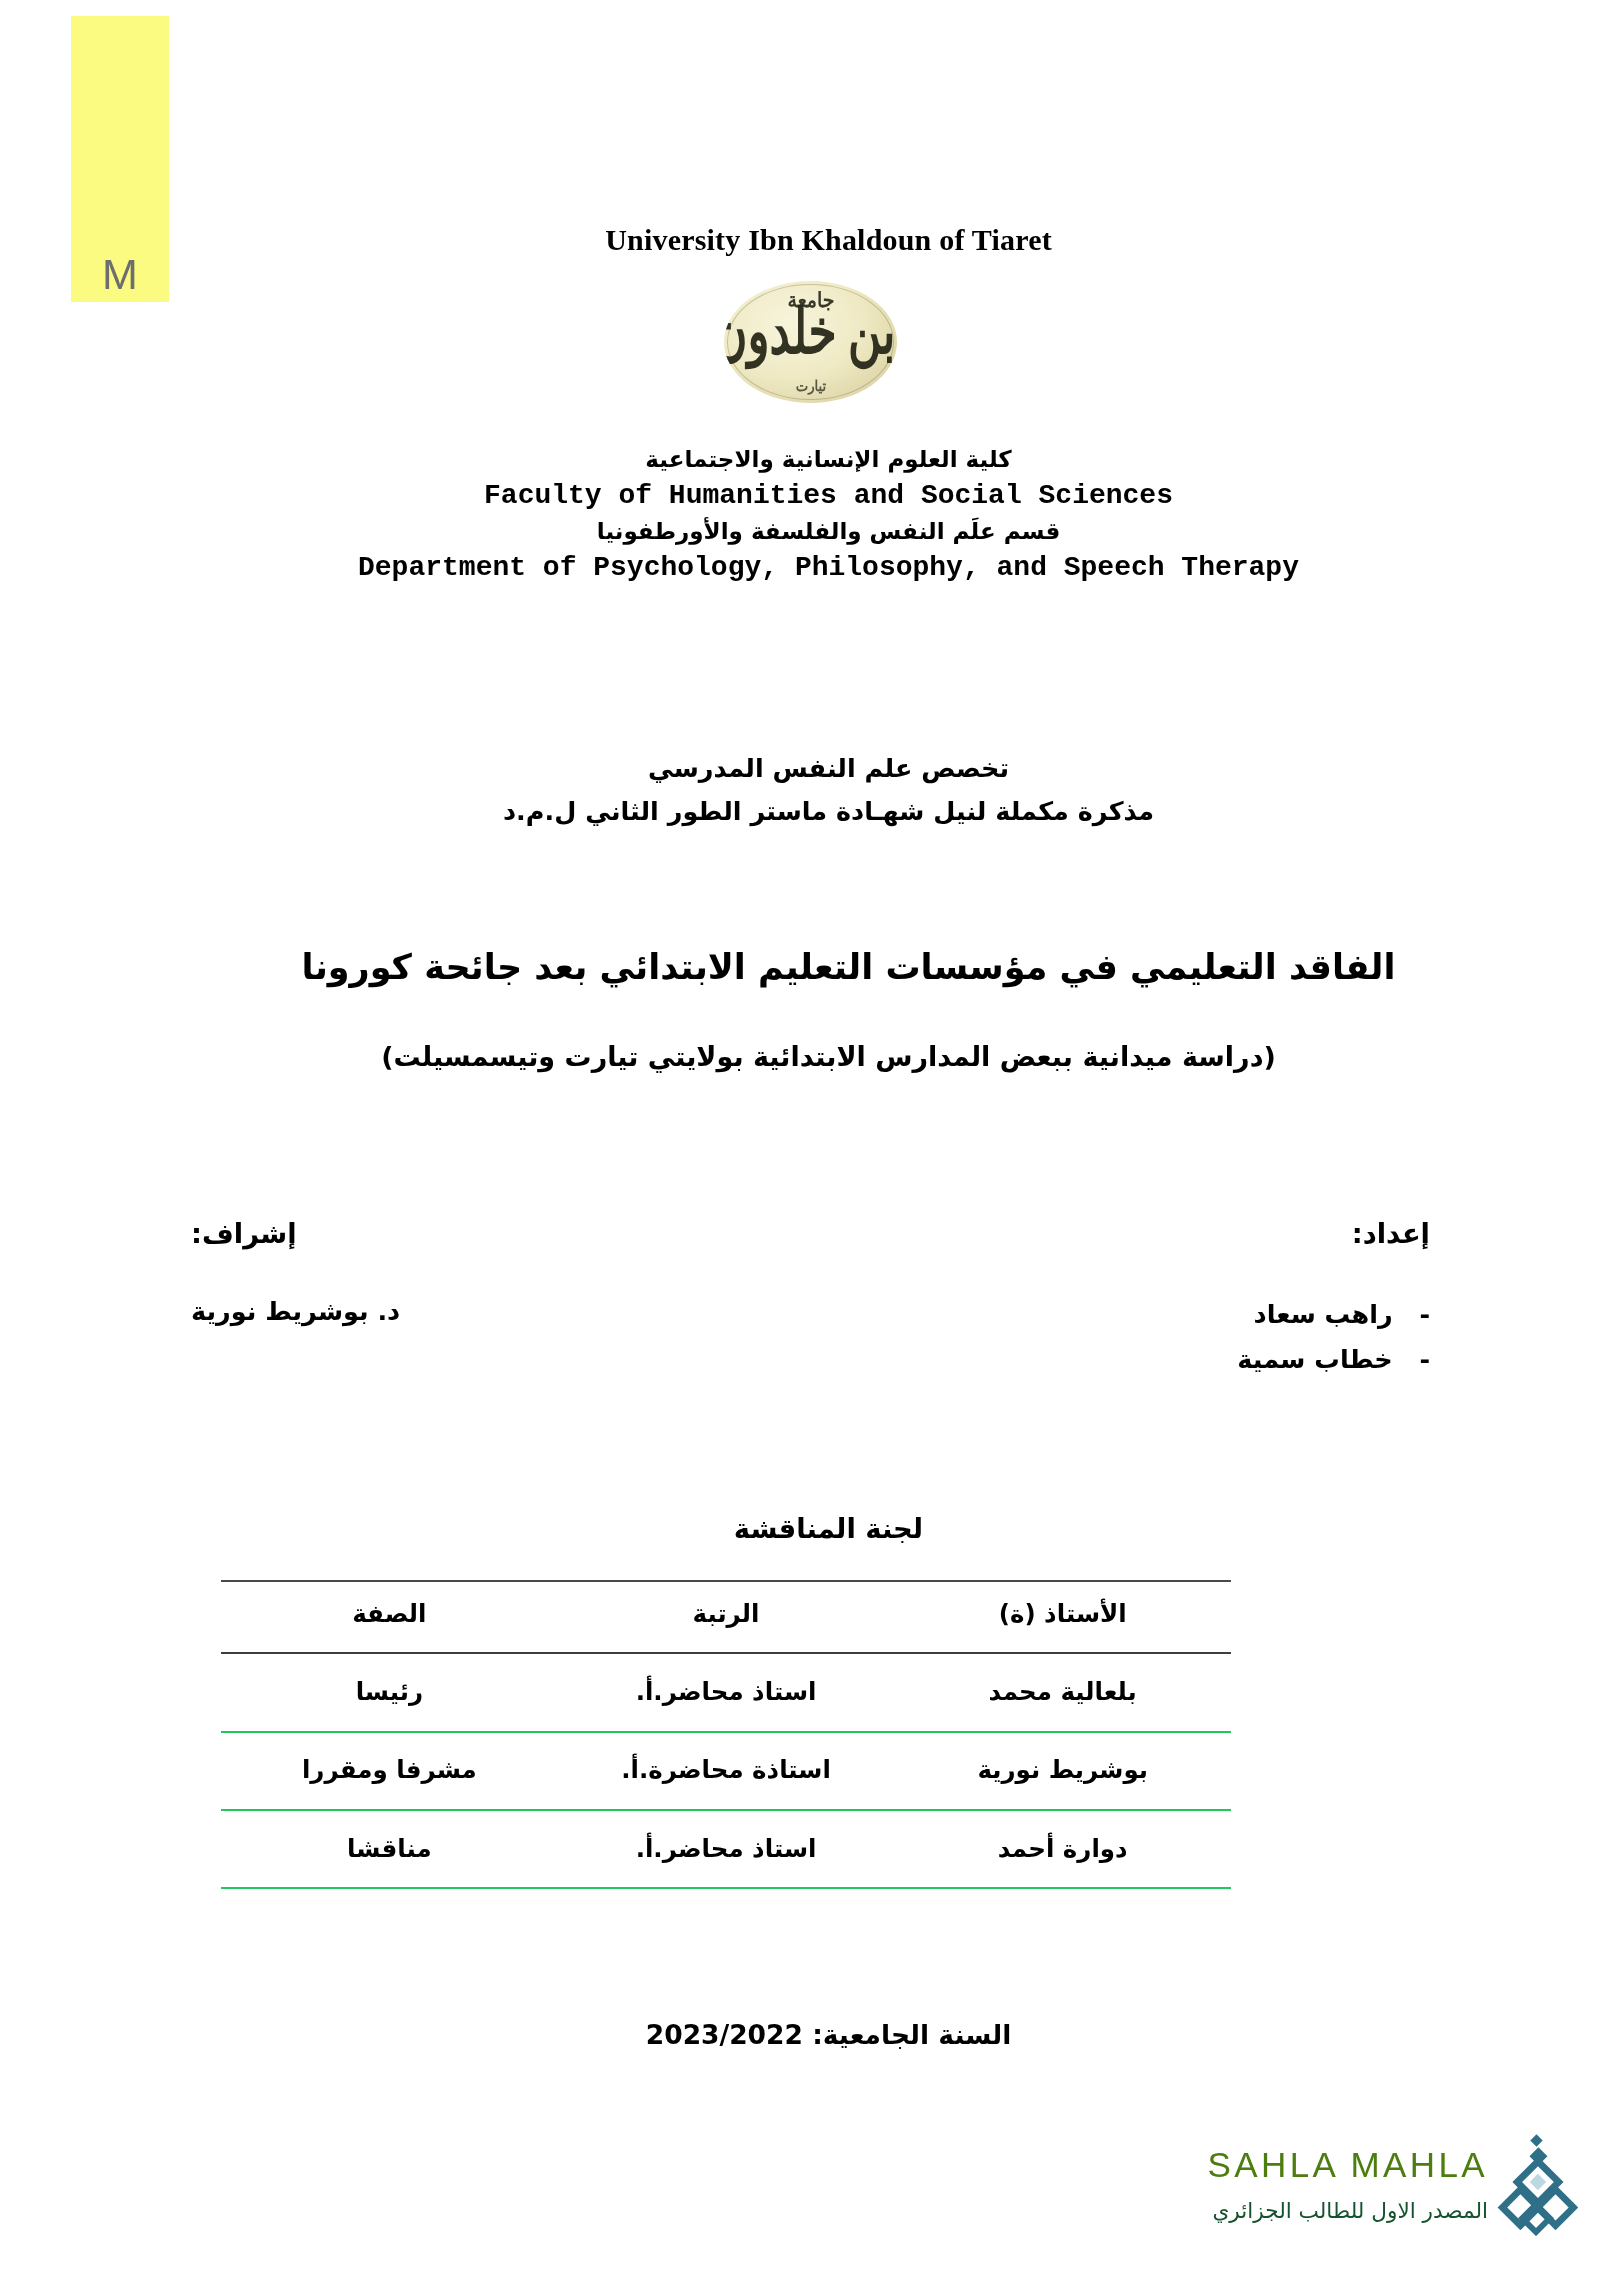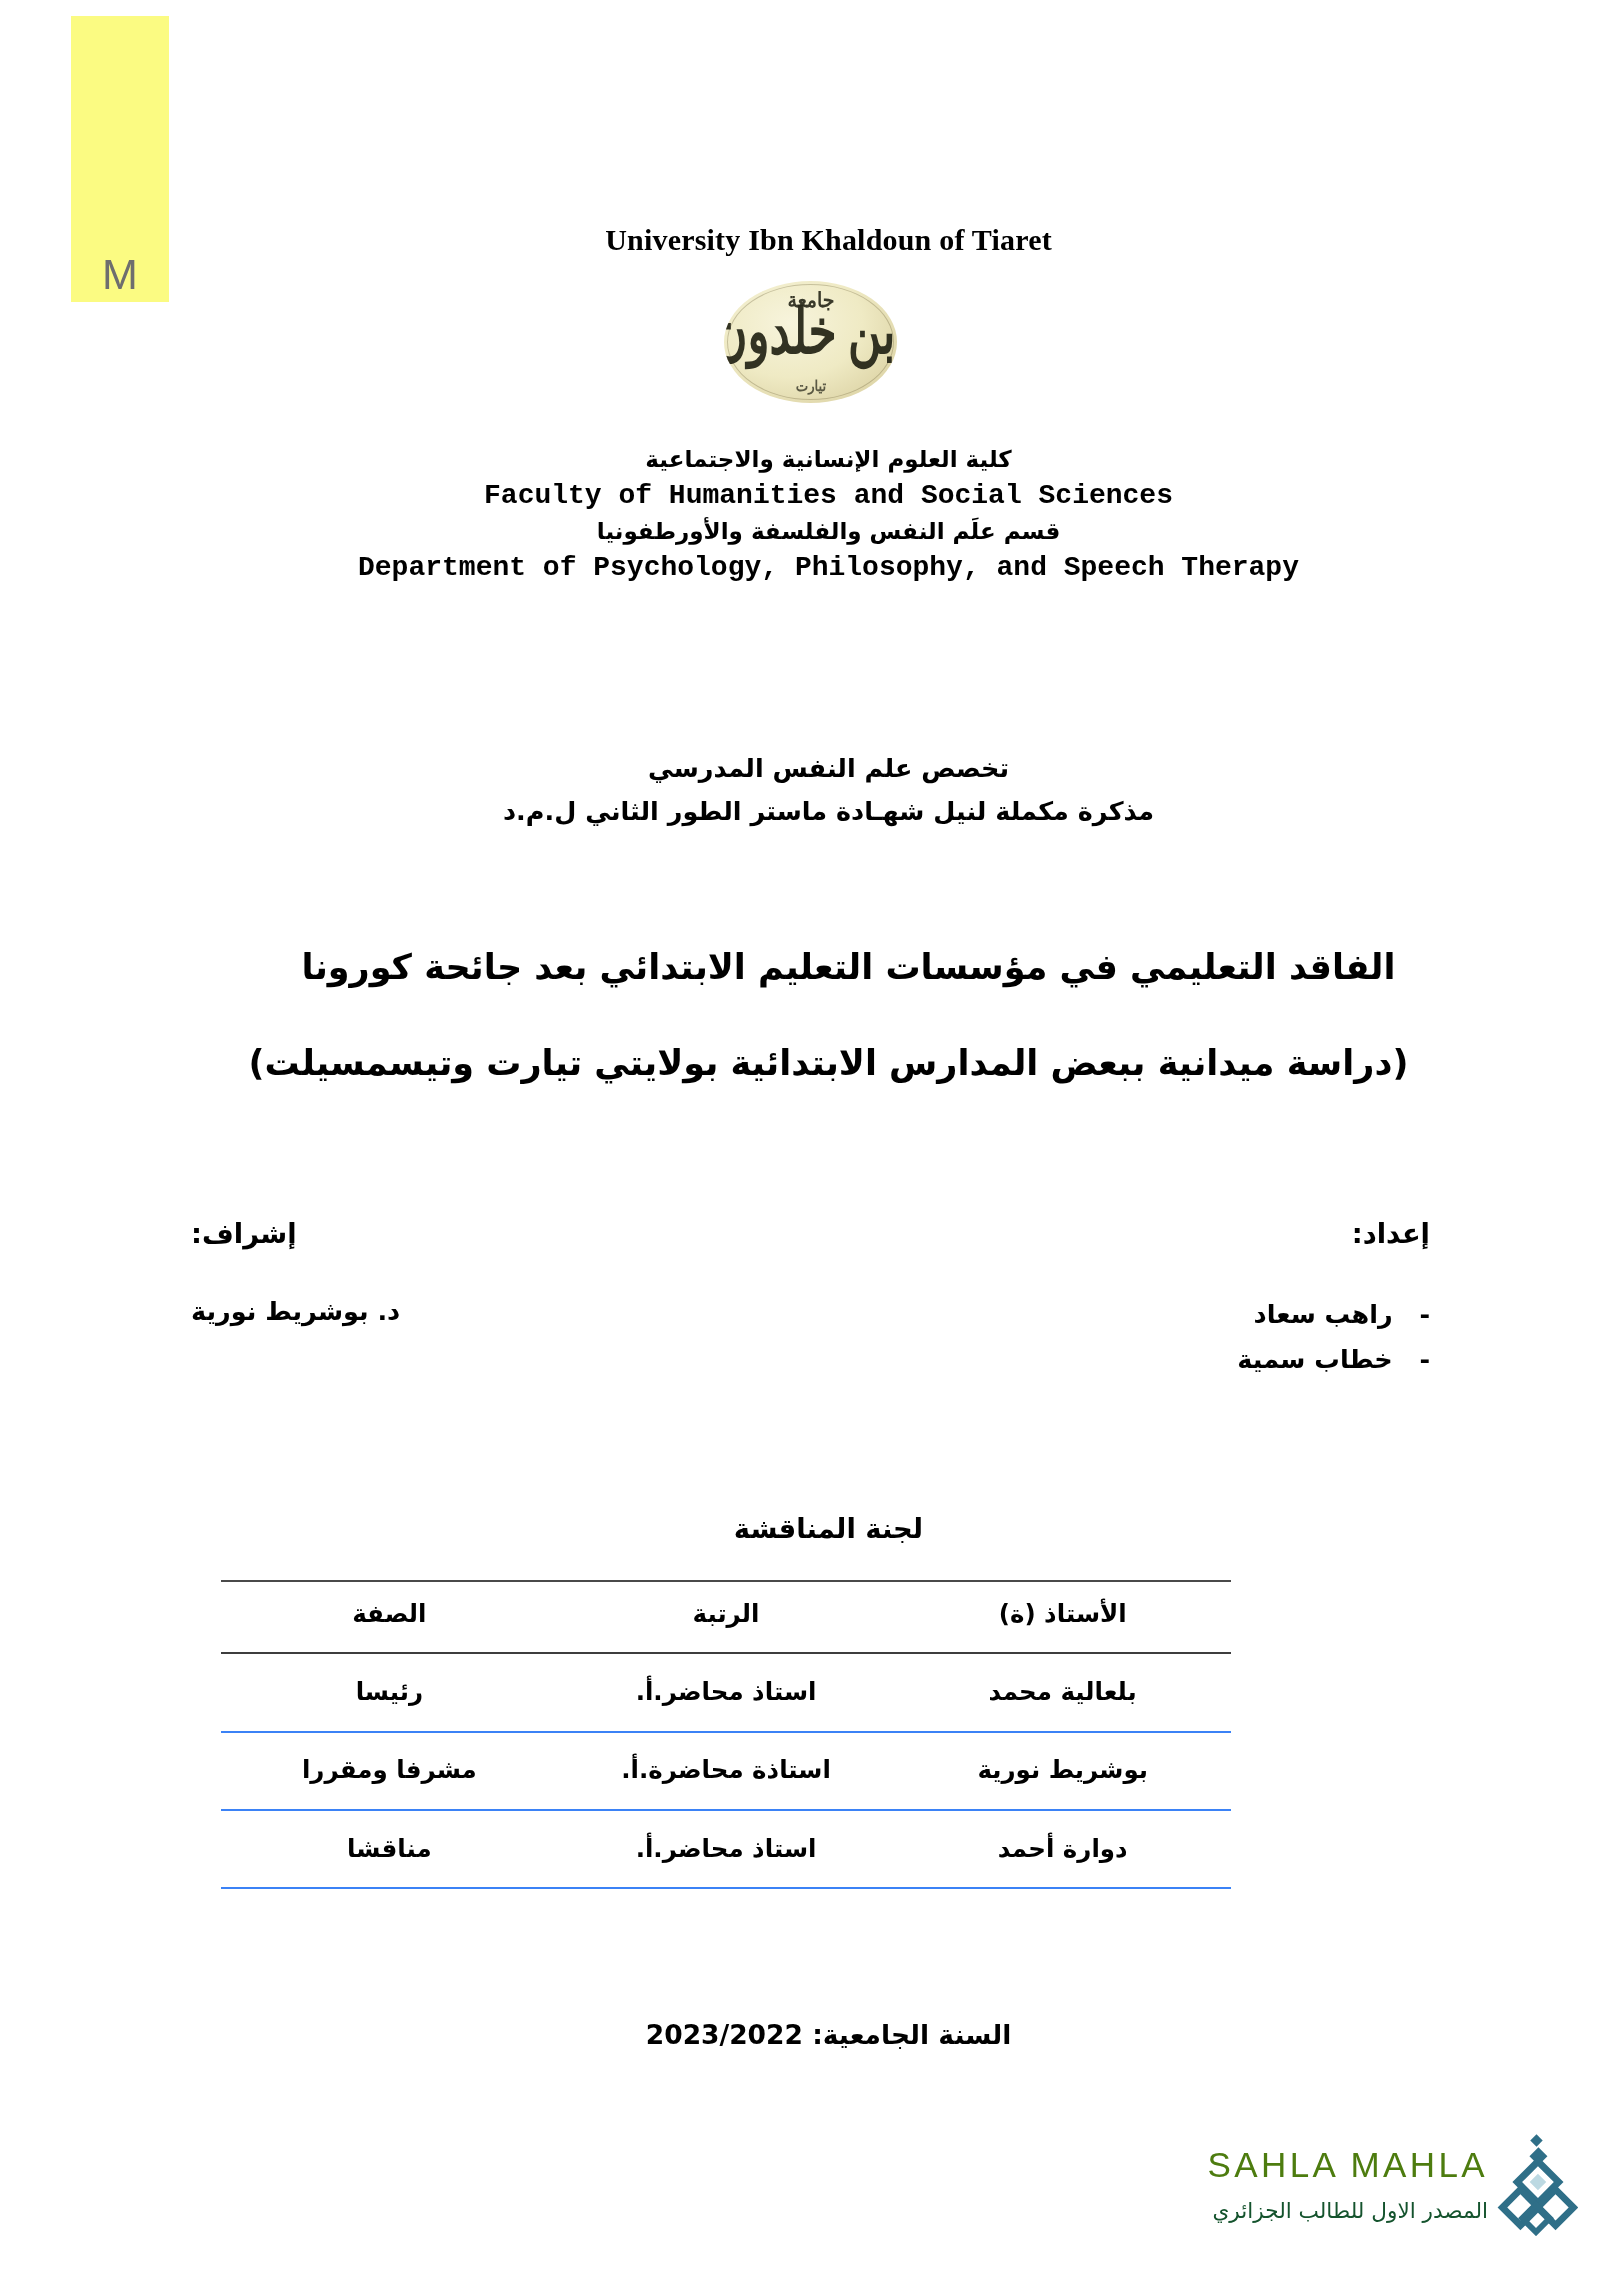--- a/index.html
+++ b/index.html
@@ -147,21 +147,21 @@
     font-weight: 700;
     font-size: 35px;
     line-height: 1.5;
     margin-left: 40px;
   }
   .title-sub {
     top: 1037px;
     direction: rtl;
     font-family: "DejaVu Sans", "Liberation Sans", sans-serif;
     font-weight: 700;
-    font-size: 35px;
+    font-size: 27px;
     line-height: 1.5;
   }
 
   
   .people {
     position: absolute;
     top: 1218px;
     left: 191px;
     right: 191px;
     direction: rtl;
@@ -210,21 +210,21 @@
     left: 221px;
     width: 1010px;
     border-collapse: collapse;
     direction: rtl;
     font-family: "DejaVu Sans", "Liberation Sans", sans-serif;
     table-layout: fixed;
   }
   .jury-table th,
   .jury-table td {
     border-top: 2px solid #3d3d3d;
-    border-bottom: 2px solid #3b82f6;
+    border-bottom: 2px solid #22c55e;
     padding: 15.7px 9.8px 17.6px 9.8px;
     text-align: center;
     font-size: 24.5px;
     font-weight: 700;
     height: 43px;
   }
   .jury-table th {
     font-weight: 700;
     border-top: 2.9px solid #4a4a4a;
     border-bottom: none;

